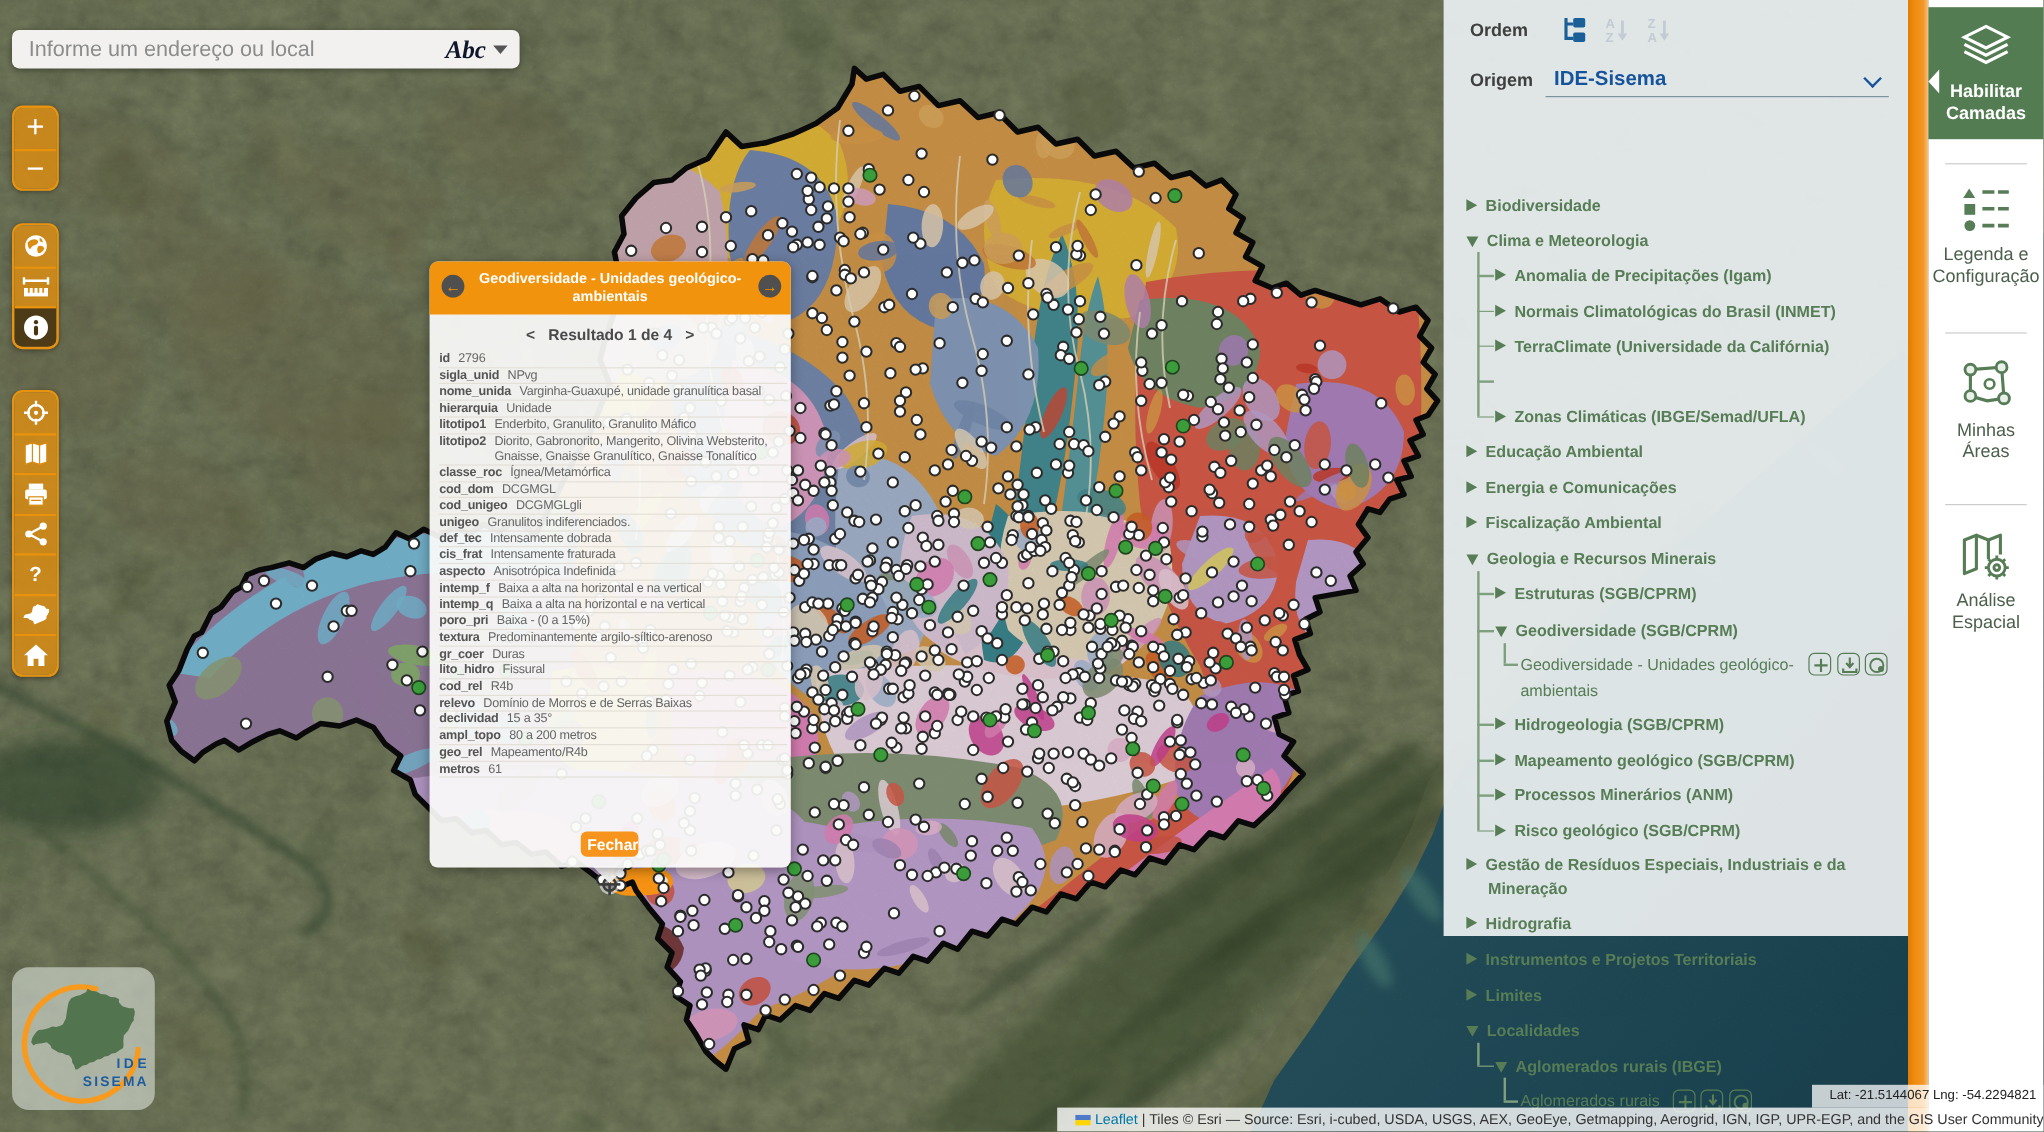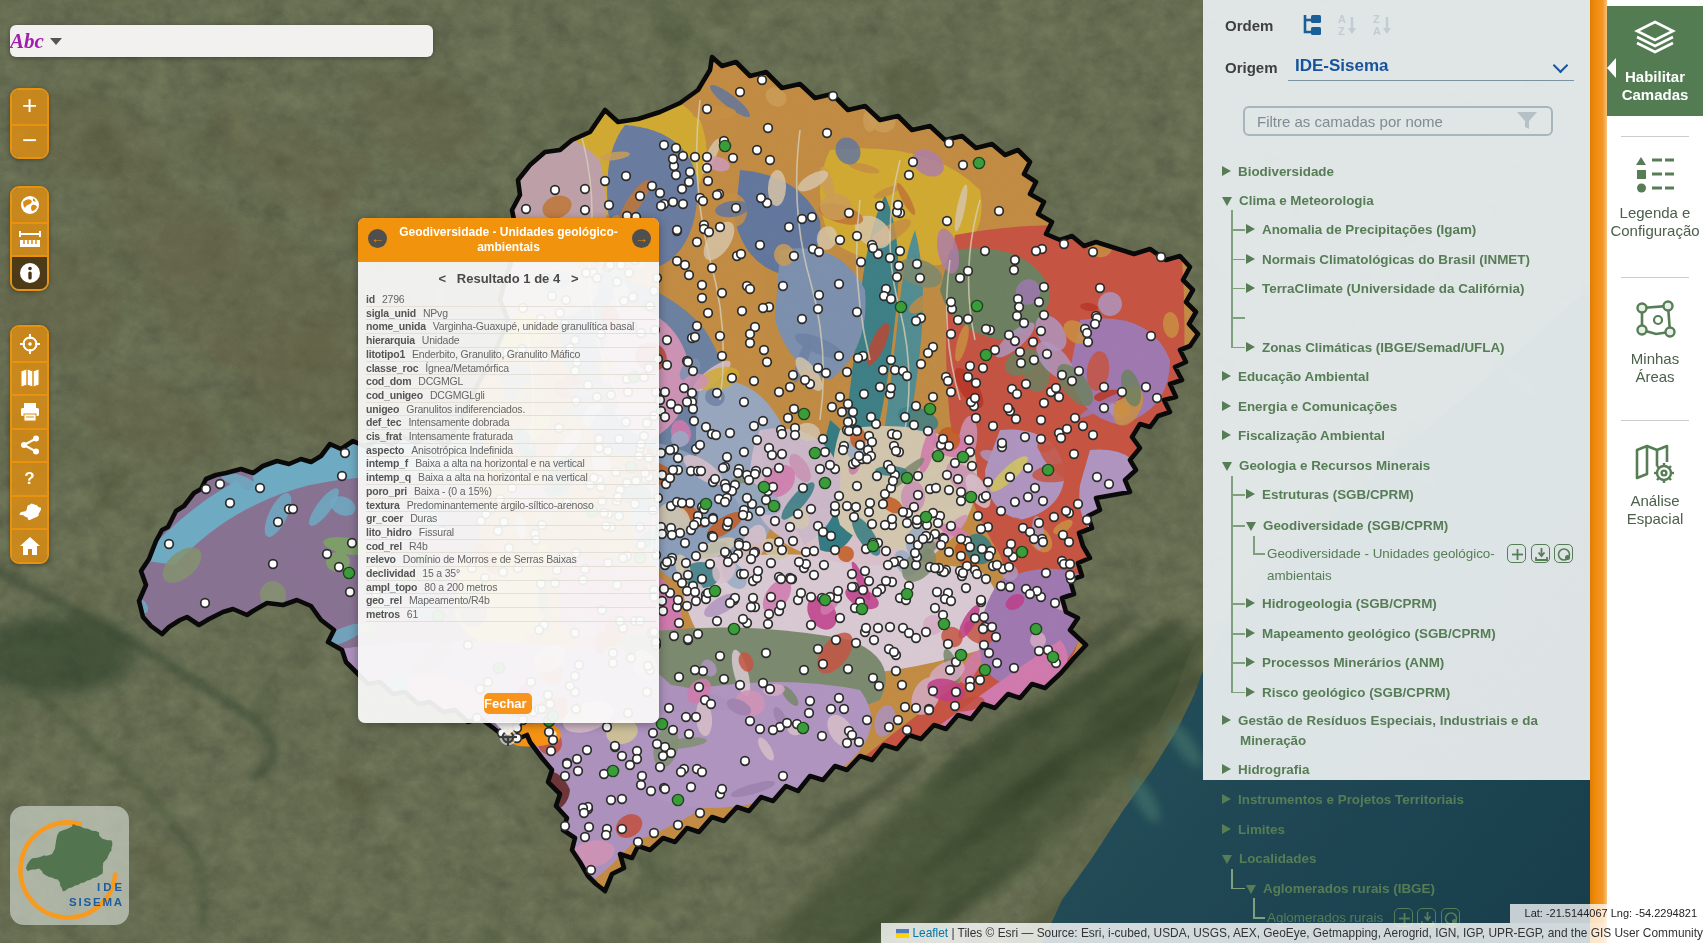--- a/index.html
+++ b/index.html
@@ -1,21 +1,21 @@
 <!DOCTYPE html>
 <html><head><meta charset="utf-8"><style>
 html,body{margin:0;padding:0;width:1703px;height:943px;overflow:hidden;
 font-family:"Liberation Sans",sans-serif;position:relative;background:#57643e}
 .abs{position:absolute}
 
 #search{left:10px;top:25px;width:423px;height:32px;background:#f2f1ef;border-radius:6px;
 box-shadow:0 1px 5px rgba(0,0,0,.4);display:flex;align-items:center}
 #search .ph{color:#8c8c8c;font-size:18px;padding-left:14px;flex:1}
 #search .abc{font-family:"Liberation Serif",serif;font-style:italic;font-weight:bold;
-color:#a21caf;font-size:21px;padding-right:6px}
+color:#0f172a;font-size:21px;padding-right:6px}
 #search .car{width:0;height:0;border-left:6px solid transparent;border-right:6px solid transparent;
 border-top:7px solid #555;margin-right:10px}
 
 .tbgroup{left:10px;width:35px;border:2px solid #e8920e;border-radius:9px;overflow:hidden;
 box-shadow:0 1px 4px rgba(0,0,0,.35)}
 .tbtn{width:35px;height:33.5px;background:rgba(224,142,16,.8);display:flex;align-items:center;
 justify-content:center;box-sizing:border-box}
 .tbtn+.tbtn{border-top:2px solid #e8920e}
 .tbtn.active{background:rgba(73,52,15,.88)}
 .tbtn svg{display:block}
@@ -33,21 +33,21 @@
 .cirbtn{position:absolute;width:19px;height:19px;border-radius:50%;background:#4f4f4f;
 color:#f29200;font-weight:bold;font-size:13px;text-align:center;line-height:19px}
 #popup .nav{position:absolute;left:0;top:53px;width:301px;text-align:center;font-size:13px;
 font-weight:bold;color:#4a4a4a}
 #popup .rows{position:absolute;left:8px;top:75px;width:290px;font-size:10.5px;color:#666;
 letter-spacing:-0.2px}
 .prow{display:flex;border-bottom:1px solid #e4e0d8;line-height:12.7px}
 .prow b{color:#555;white-space:nowrap;margin-right:7px}
 .prow span{flex:1}
 #fechar{left:484px;top:693px;width:48px;height:21px;background:#f7941e;border-radius:5px;
-color:#fff;font-weight:bold;font-size:13px;text-align:left;line-height:21px}
+color:#fff;font-weight:bold;font-size:13px;text-align:right;line-height:21px}
 #ptail{left:494px;top:722px;width:0;height:0;border-left:14px solid transparent;
 border-right:14px solid transparent;border-top:14px solid rgba(251,251,250,.95)}
 
 #panel{left:1203px;top:0;width:387px;height:780px;background:rgba(229,234,235,.96)}
 #panel .lab{position:absolute;font-weight:bold;font-size:15px;color:#3f3f3f}
 #origem-val{position:absolute;left:92px;top:56px;font-weight:bold;font-size:17px;color:#15549c}
 #origem-line{position:absolute;left:85px;top:80px;width:286px;border-top:1.5px solid #7c92a0}
 #chev{position:absolute;left:352px;top:60px;width:9px;height:9px;border-right:2.5px solid #15549c;
 border-bottom:2.5px solid #15549c;transform:rotate(45deg)}
 #filter{position:absolute;left:40px;top:106px;width:310px;height:30px;border:2px solid #a7b6bd;
@@ -1866,20 +1866,21 @@
 </g>
 <circle cx="508" cy="737" r="8.5" fill="#ffffff" opacity="0.55"></circle>
 <g stroke="#3c3c3c" stroke-width="2.2" fill="none">
       <circle cx="508" cy="737" r="5.2"></circle>
       <line x1="508" y1="728" x2="508" y2="746"></line>
       <line x1="499" y1="737" x2="517" y2="737"></line>
     </g>
 </svg>
 
 <div id="search" class="abs">
+ <span class="ph">Informe um endereço ou local</span>
  <span class="abc">Abc</span>
  <span class="car"></span>
 </div>
 
 <div class="tbgroup abs" style="top:88px">
   <div class="tbtn">
       <span class="pm">+</span>
     </div>
   <div class="tbtn">
       <span class="pm">−</span>
@@ -1996,20 +1997,24 @@
       </div>
       <div class="prow">
         <b>hierarquia</b>
         <span>Unidade</span>
       </div>
       <div class="prow">
         <b>litotipo1</b>
         <span>Enderbito, Granulito, Granulito Máfico</span>
       </div>
       <div class="prow">
+        <b>litotipo2</b>
+        <span>Diorito, Gabronorito, Mangerito, Olivina Websterito,<br>Gnaisse, Gnaisse Granulítico, Gnaisse Tonalítico</span>
+      </div>
+      <div class="prow">
         <b>classe_roc</b>
         <span>Ígnea/Metamórfica</span>
       </div>
       <div class="prow">
         <b>cod_dom</b>
         <span>DCGMGL</span>
       </div>
       <div class="prow">
         <b>cod_unigeo</b>
         <span>DCGMGLgli</span>
@@ -2099,26 +2104,20 @@
  <div style="position:absolute;left:167px;top:13px"><svg width="24" height="24" viewBox="0 0 24 24">
         <text x="3" y="10" font-size="11" font-weight="bold" fill="#c3ccd4" font-family="Liberation Sans">Z</text>
         <text x="3" y="22" font-size="11" font-weight="bold" fill="#c3ccd4" font-family="Liberation Sans">A</text>
         <line x1="17" y1="4" x2="17" y2="19" stroke="#c3ccd4" stroke-width="2.4"></line>
         <path d="M13,15 L17,21 L21,15 Z" fill="#c3ccd4"></path>
       </svg></div>
  <div class="lab" style="left:22px;top:59px">Origem</div>
  <div id="origem-val">IDE-Sisema</div>
  <div id="origem-line"></div>
  <div id="chev"></div>
- <div id="filter">
-      <span class="ph">Filtre as camadas por nome</span>
-   <div style="position:absolute;right:12px;top:2px"><svg width="24" height="22" viewBox="0 0 24 22">
-          <path d="M2,2 L22,2 L14,11 L14,19 L10,17 L10,11 Z" fill="#b6c1c7"></path>
-        </svg></div>
-    </div>
  <div class="tline" style="left:28px;top:210px;width:1.5px;height:137px"></div>
     <div class="tline" style="left:28px;top:229px;width:14px;height:1.5px"></div>
     <div class="tline" style="left:28px;top:258.7px;width:14px;height:1.5px"></div>
     <div class="tline" style="left:28px;top:287.7px;width:14px;height:1.5px"></div>
     <div class="tline" style="left:28px;top:317.2px;width:14px;height:1.5px"></div>
     <div class="tline" style="left:28px;top:346.8px;width:14px;height:1.5px"></div>
     <div class="tline" style="left:28px;top:476px;width:1.5px;height:216px"></div>
     <div class="tline" style="left:28px;top:494.4px;width:14px;height:1.5px"></div>
     <div class="tline" style="left:28px;top:525.3px;width:14px;height:1.5px"></div>
     <div class="tline" style="left:28px;top:603.1px;width:14px;height:1.5px"></div>

